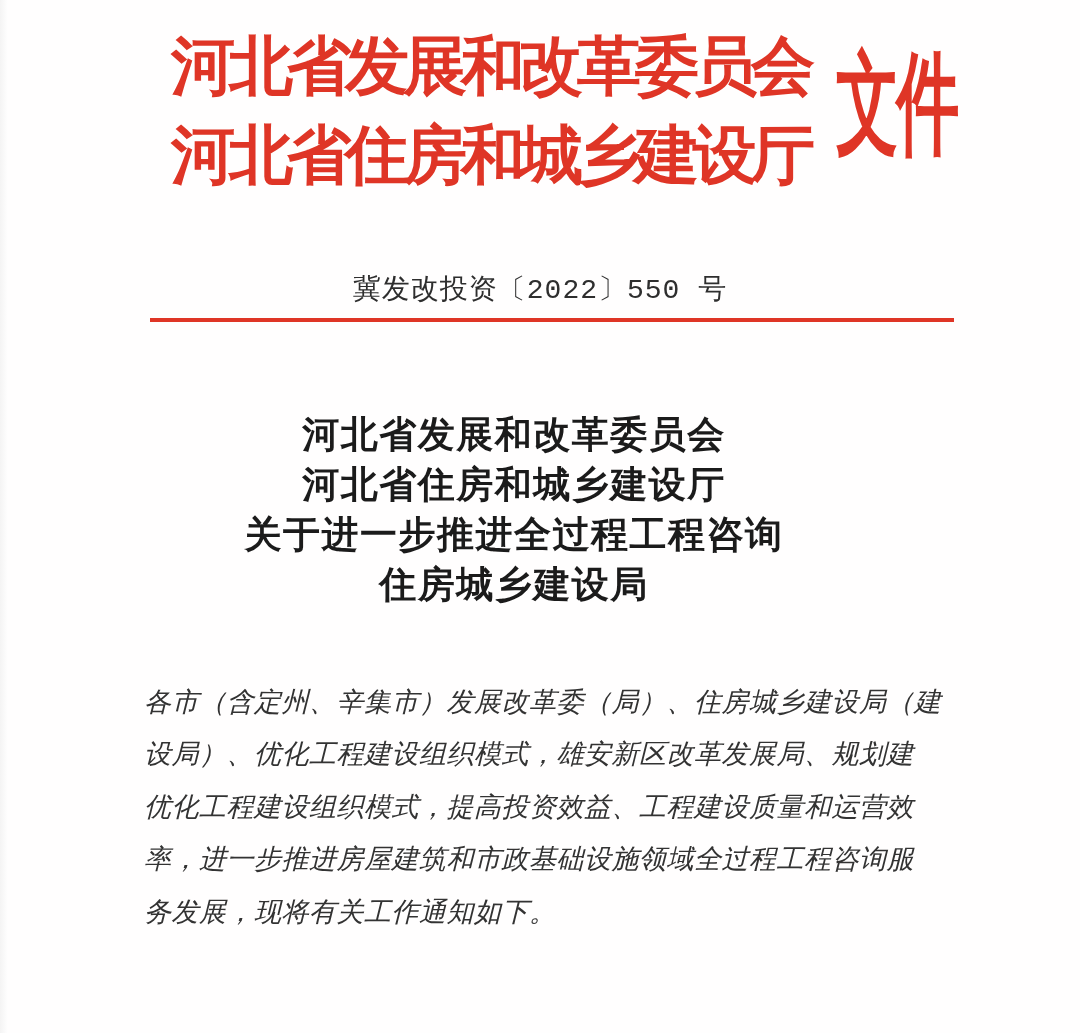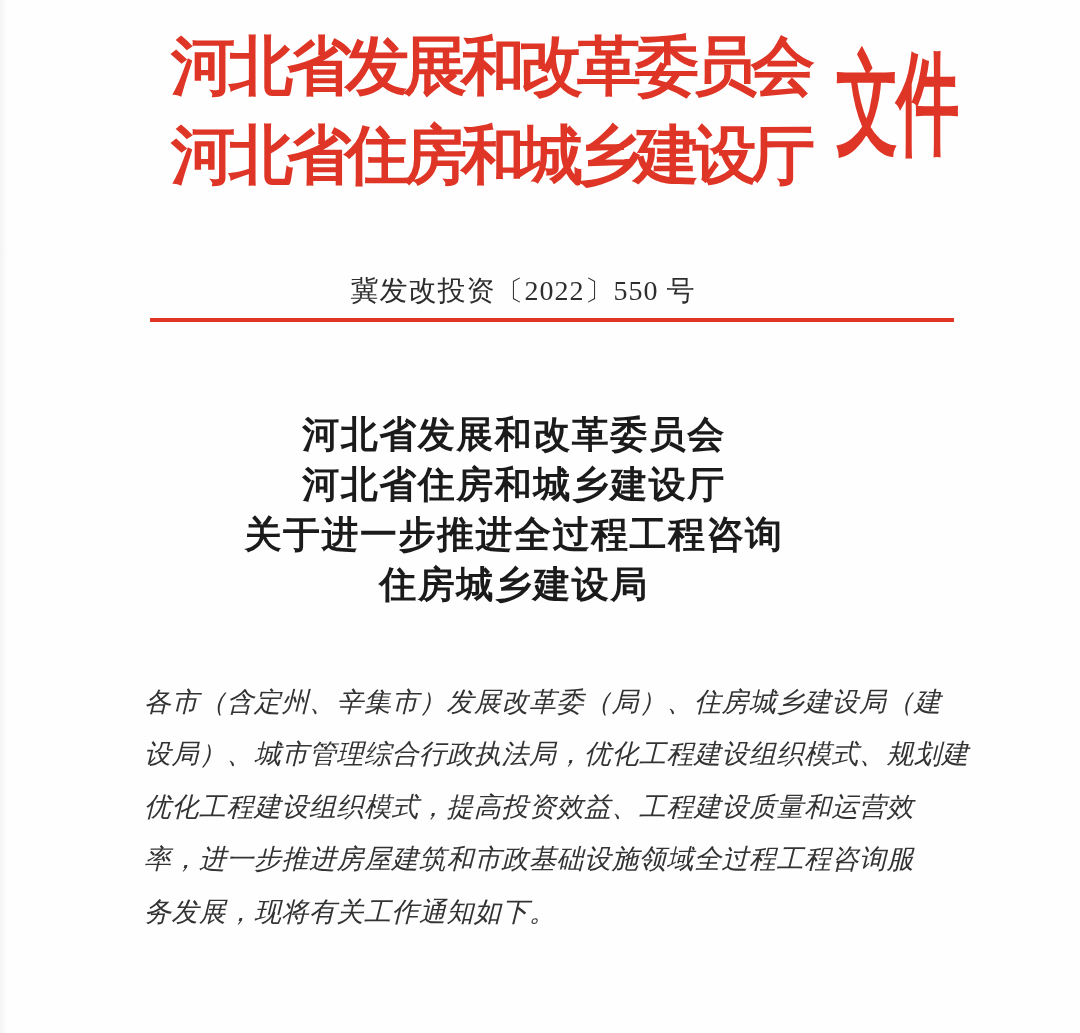--- a/index.html
+++ b/index.html
@@ -49,29 +49,30 @@
     font-weight: 700;
     font-size: 112px;
     line-height: 112px;
     letter-spacing: -4px;
     transform: scaleX(0.56);
     transform-origin: left top;
     white-space: nowrap;
   }
   .doc-number {
     position: absolute;
-    left: 133px;
+    left: 150px;
     top: 275px;
     width: 780px;
     text-align: center;
     font-size: 28px;
     line-height: 32px;
     letter-spacing: 1px;
     color: #2e2e2e;
     white-space: nowrap;
+    font-family: Liberation Mono, monospace;
   }
   .red-rule {
     position: absolute;
     left: 150px;
     top: 318px;
     width: 804px;
     height: 4px;
     background: var(--accent, #df3526);
   }
   .title-block {
@@ -125,21 +126,21 @@
   <div class="title-block">
     <div class="title-line">河北省发展和改革委员会</div>
     <div class="title-line">河北省住房和城乡建设厅</div>
     <div class="title-line">关于进一步推进全过程工程咨询</div>
     <div class="title-line">住房城乡建设局</div>
   </div>
 
   <div class="body-block">
     <div>
       <div class="body-line">各市（含定州、辛集市）发展改革委（局）、住房城乡建设局（建</div>
-      <div class="body-line">设局）、城市管理综合行政执法局，优化工程建设组织模式、规划建</div>
+      <div class="body-line">设局）、优化工程建设组织模式，雄安新区改革发展局、规划建</div>
     </div>
     <div>
       <div class="body-line">优化工程建设组织模式，提高投资效益、工程建设质量和运营效</div>
       <div class="body-line">率，进一步推进房屋建筑和市政基础设施领域全过程工程咨询服</div>
       <div class="body-line">务发展，现将有关工作通知如下。</div>
     </div>
   </div>
 </div>
 
 </body></html>

